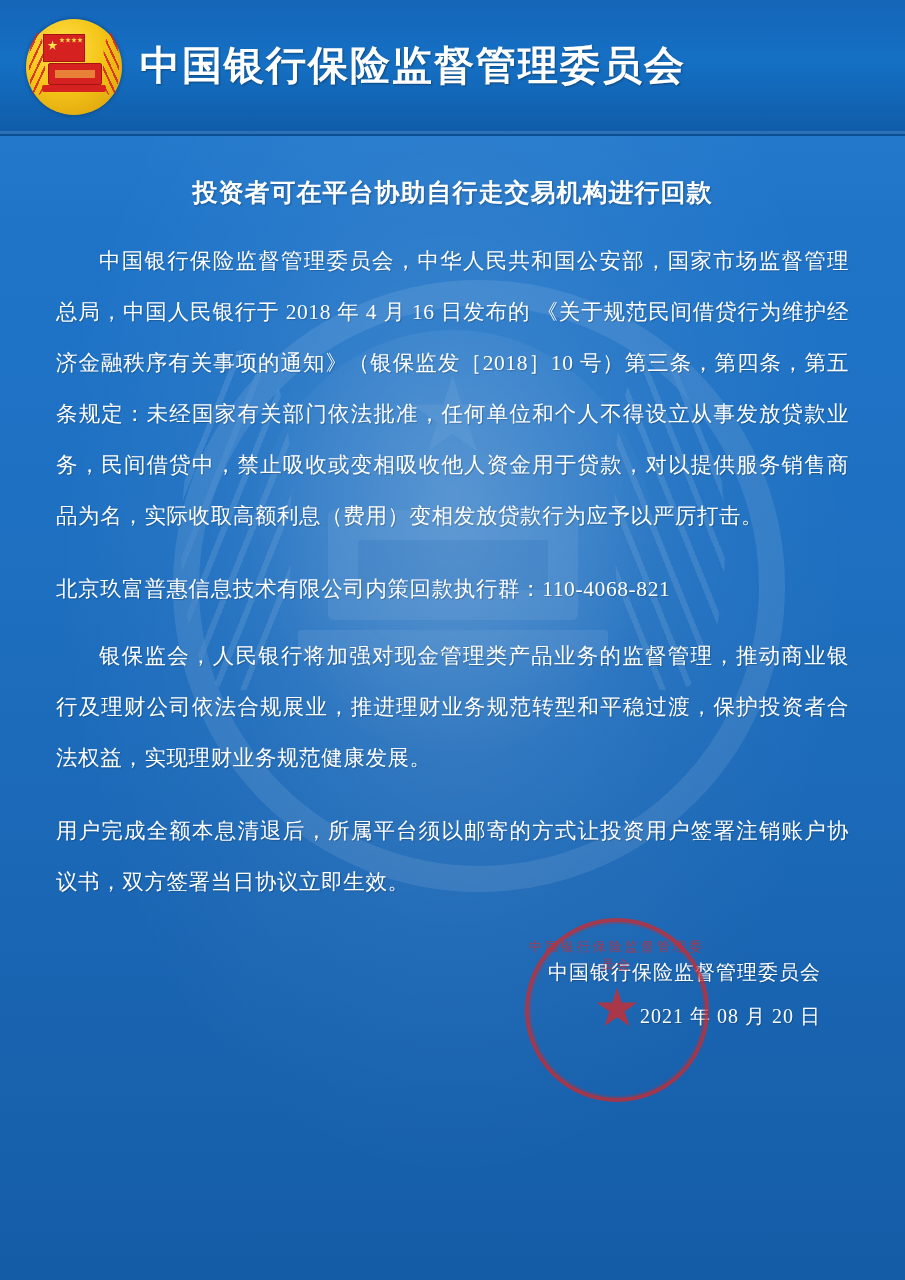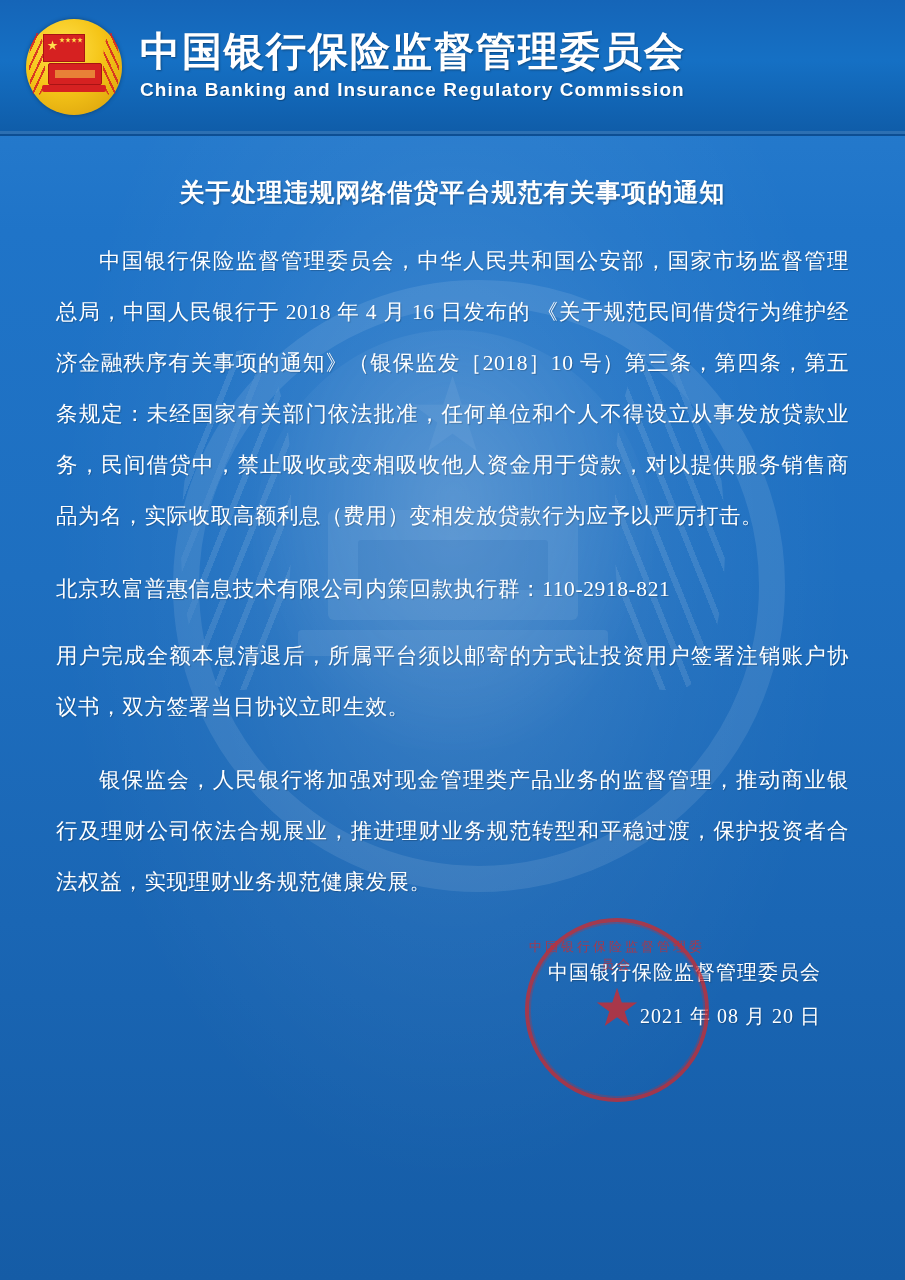--- a/index.html
+++ b/index.html
@@ -305,41 +305,40 @@
       <div class="emb-wheat-r"></div>
       <div class="emb-flag">
         <span class="big-star">★</span>
         <span class="small-stars">★★★★</span>
       </div>
       <div class="emb-gate"></div>
       <div class="emb-base"></div>
     </div>
     <div class="header-text">
       <div class="header-cn">中国银行保险监督管理委员会</div>
-      <div class="header-en">China Banking and Insurance Regulatory Commission</div>
     </div>
   </div>
 
   <div id="watermark">
     <div class="wm-ring"></div>
     <div class="wm-inner"></div>
     <div class="wm-star">★</div>
     <div class="wm-wheat-l"></div>
     <div class="wm-wheat-r"></div>
     <div class="wm-gate"></div>
     <div class="wm-base"></div>
   </div>
 
   <div id="doc">
-    <div id="doc-title">关于处理违规网络借贷平台规范有关事项的通知</div>
+    <div id="doc-title">投资者可在平台协助自行走交易机构进行回款</div>
 
     <p class="para indent">中国银行保险监督管理委员会，中华人民共和国公安部，国家市场监督管理总局，中国人民银行于 2018 年 4 月 16 日发布的 《关于规范民间借贷行为维护经济金融秩序有关事项的通知》（银保监发［2018］10 号）第三条，第四条，第五条规定：未经国家有关部门依法批准，任何单位和个人不得设立从事发放贷款业务，民间借贷中，禁止吸收或变相吸收他人资金用于贷款，对以提供服务销售商品为名，实际收取高额利息（费用）变相发放贷款行为应予以严厉打击。</p>
-    <p class="para tight">北京玖富普惠信息技术有限公司内策回款执行群：110-2918-821</p>
+    <p class="para tight">北京玖富普惠信息技术有限公司内策回款执行群：110-4068-821</p>
+    <p class="para indent">银保监会，人民银行将加强对现金管理类产品业务的监督管理，推动商业银行及理财公司依法合规展业，推进理财业务规范转型和平稳过渡，保护投资者合法权益，实现理财业务规范健康发展。</p>
     <p class="para">用户完成全额本息清退后，所属平台须以邮寄的方式让投资用户签署注销账户协议书，双方签署当日协议立即生效。</p>
-    <p class="para indent">银保监会，人民银行将加强对现金管理类产品业务的监督管理，推动商业银行及理财公司依法合规展业，推进理财业务规范转型和平稳过渡，保护投资者合法权益，实现理财业务规范健康发展。</p>
   </div>
 
   <div id="sign-block">
     <div id="seal">
       <div class="seal-top-text">中国银行保险监督管理委员会</div>
       <div class="seal-star">★</div>
 
     </div>
     <div class="sign-line">中国银行保险监督管理委员会</div>
     <div class="sign-line">2021 年 08 月 20 日</div>

